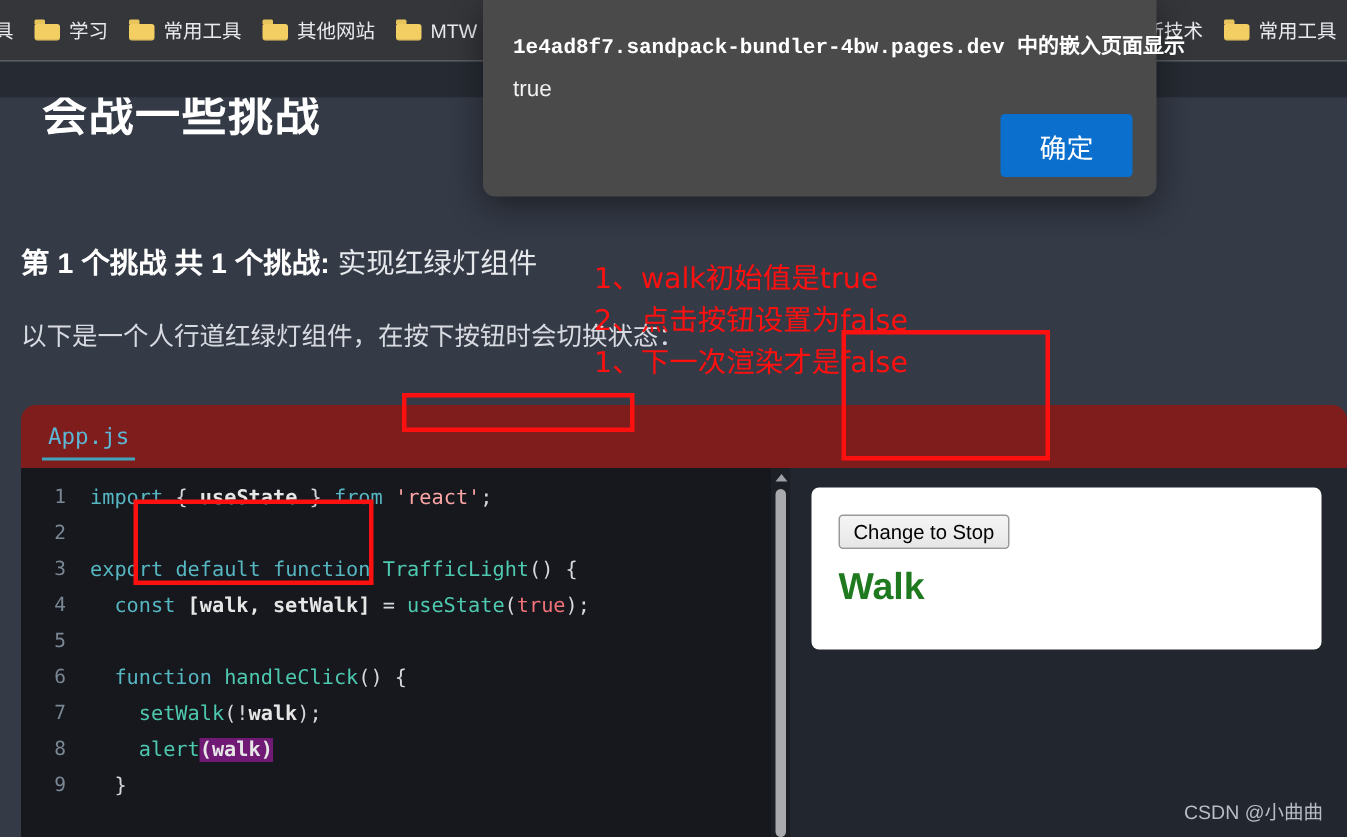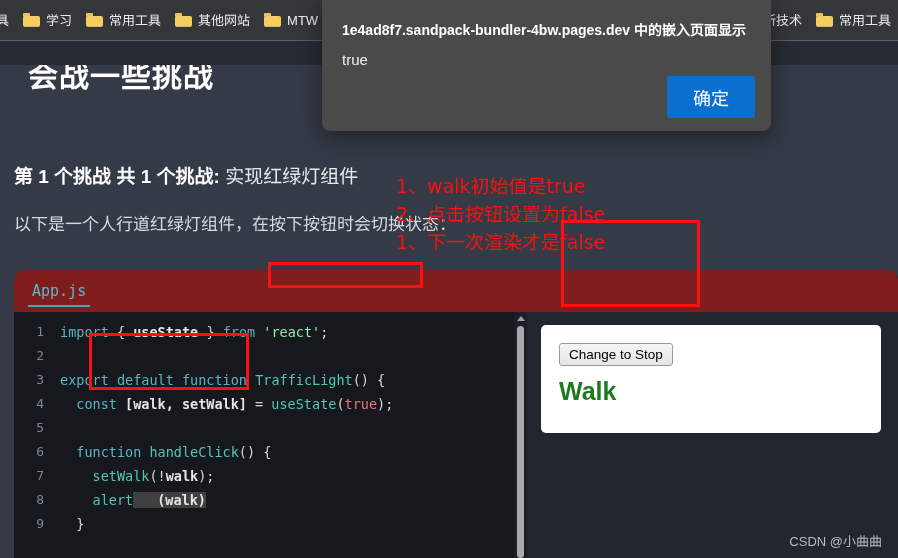--- a/index.html
+++ b/index.html
@@ -215,25 +215,25 @@
     text-align: right;
     padding-right: 16px;
     box-sizing: border-box;
     color: #7a8794;
     flex: none;
     font-size: 13px;
   }
   .code-txt { color: #d4d7dd; }
   .tk-kw    { color: #56b6c2; }   
   .tk-white { color: #e6e6e6; font-weight: 600; }
-  .tk-str   { color: #86efac; }
+  .tk-str   { color: #fca5a5; }
   .tk-fn    { color: #4ec9b0; }
   .tk-bool  { color: #f07178; }
   .tk-punct { color: #d4d7dd; }
-  .tk-sel   { background: #404040; padding-left: 24px; }
+  .tk-sel   { background: #701a75; }
 
   
   .sp-scroll {
     position: absolute;
     right: 0; top: 0;
     width: 13px; height: 246px;
     background: #1c1f25;
   }
   .sp-scroll .sb-up {
     position: absolute;
@@ -318,20 +318,21 @@
     box-shadow: 0 6px 22px rgba(0,0,0,0.45);
     z-index: 20;
   }
   .dlg-title {
     position: absolute;
     left: 20px; top: 19px;
     font-size: 14px;
     font-weight: bold;
     color: #ffffff;
     white-space: nowrap;
+    font-family: Liberation Mono, monospace;
   }
   .dlg-msg {
     position: absolute;
     left: 20px; top: 51px;
     font-size: 15px;
     color: #f1f1f1;
     white-space: nowrap;
   }
   .dlg-ok {
     position: absolute;

